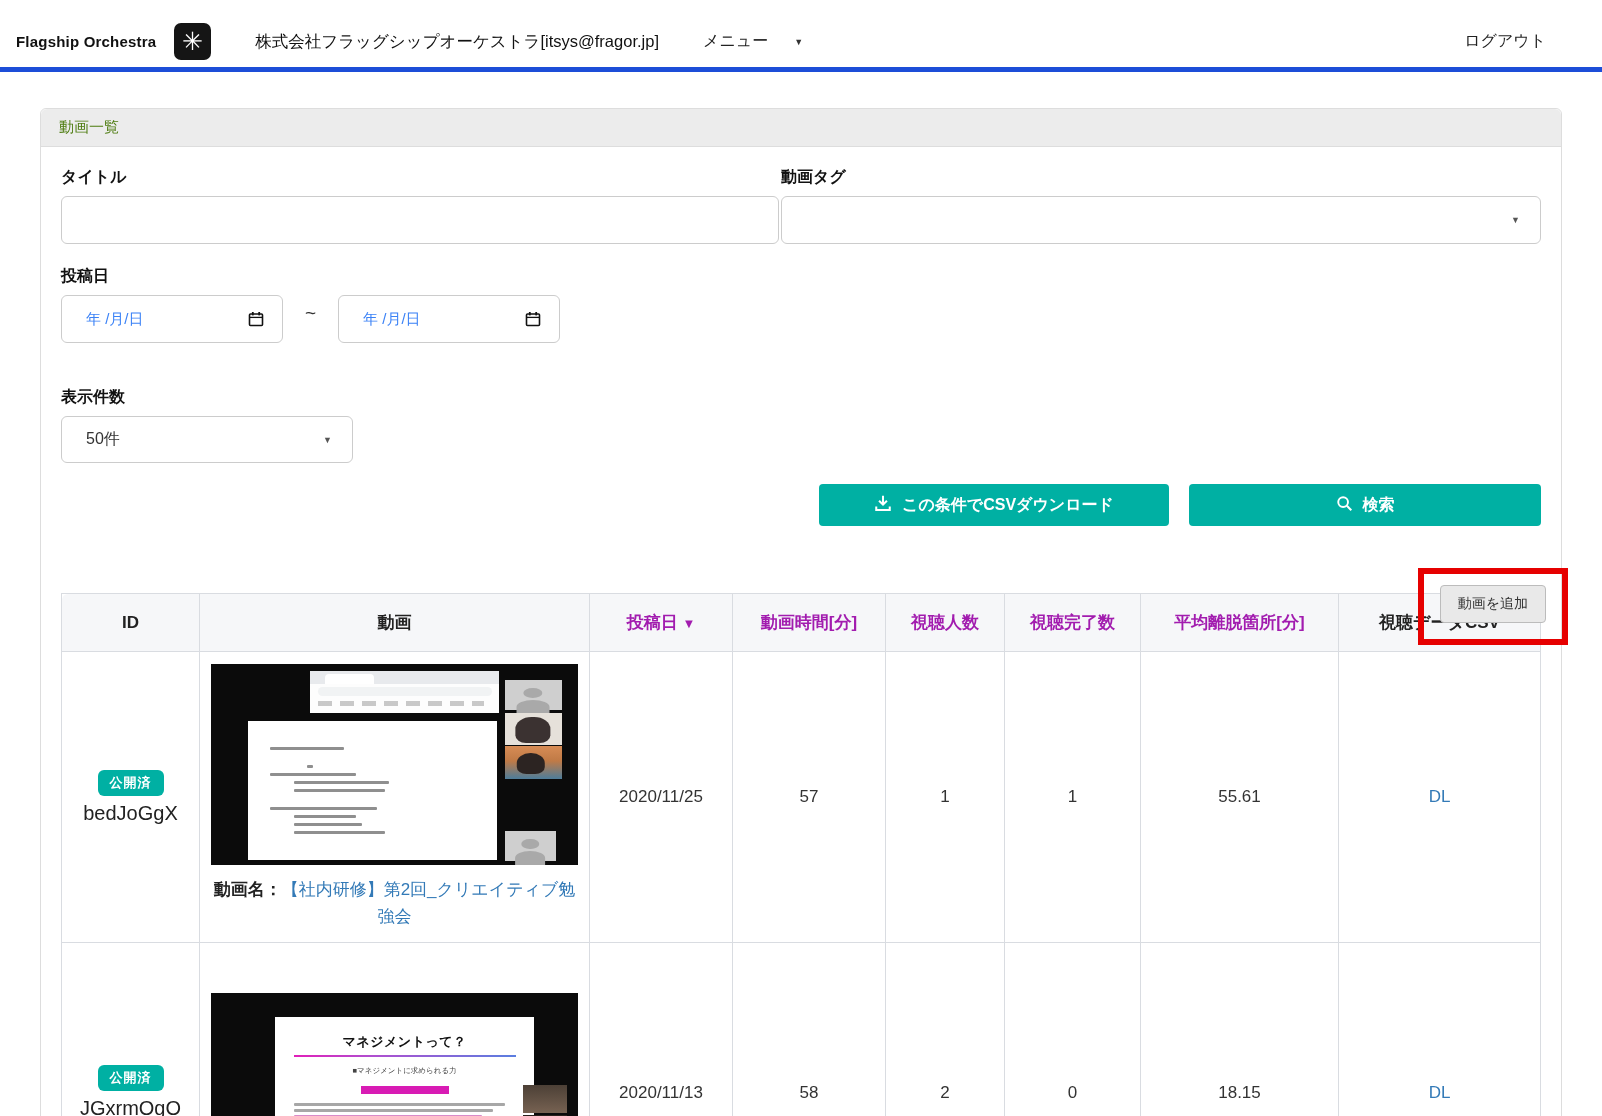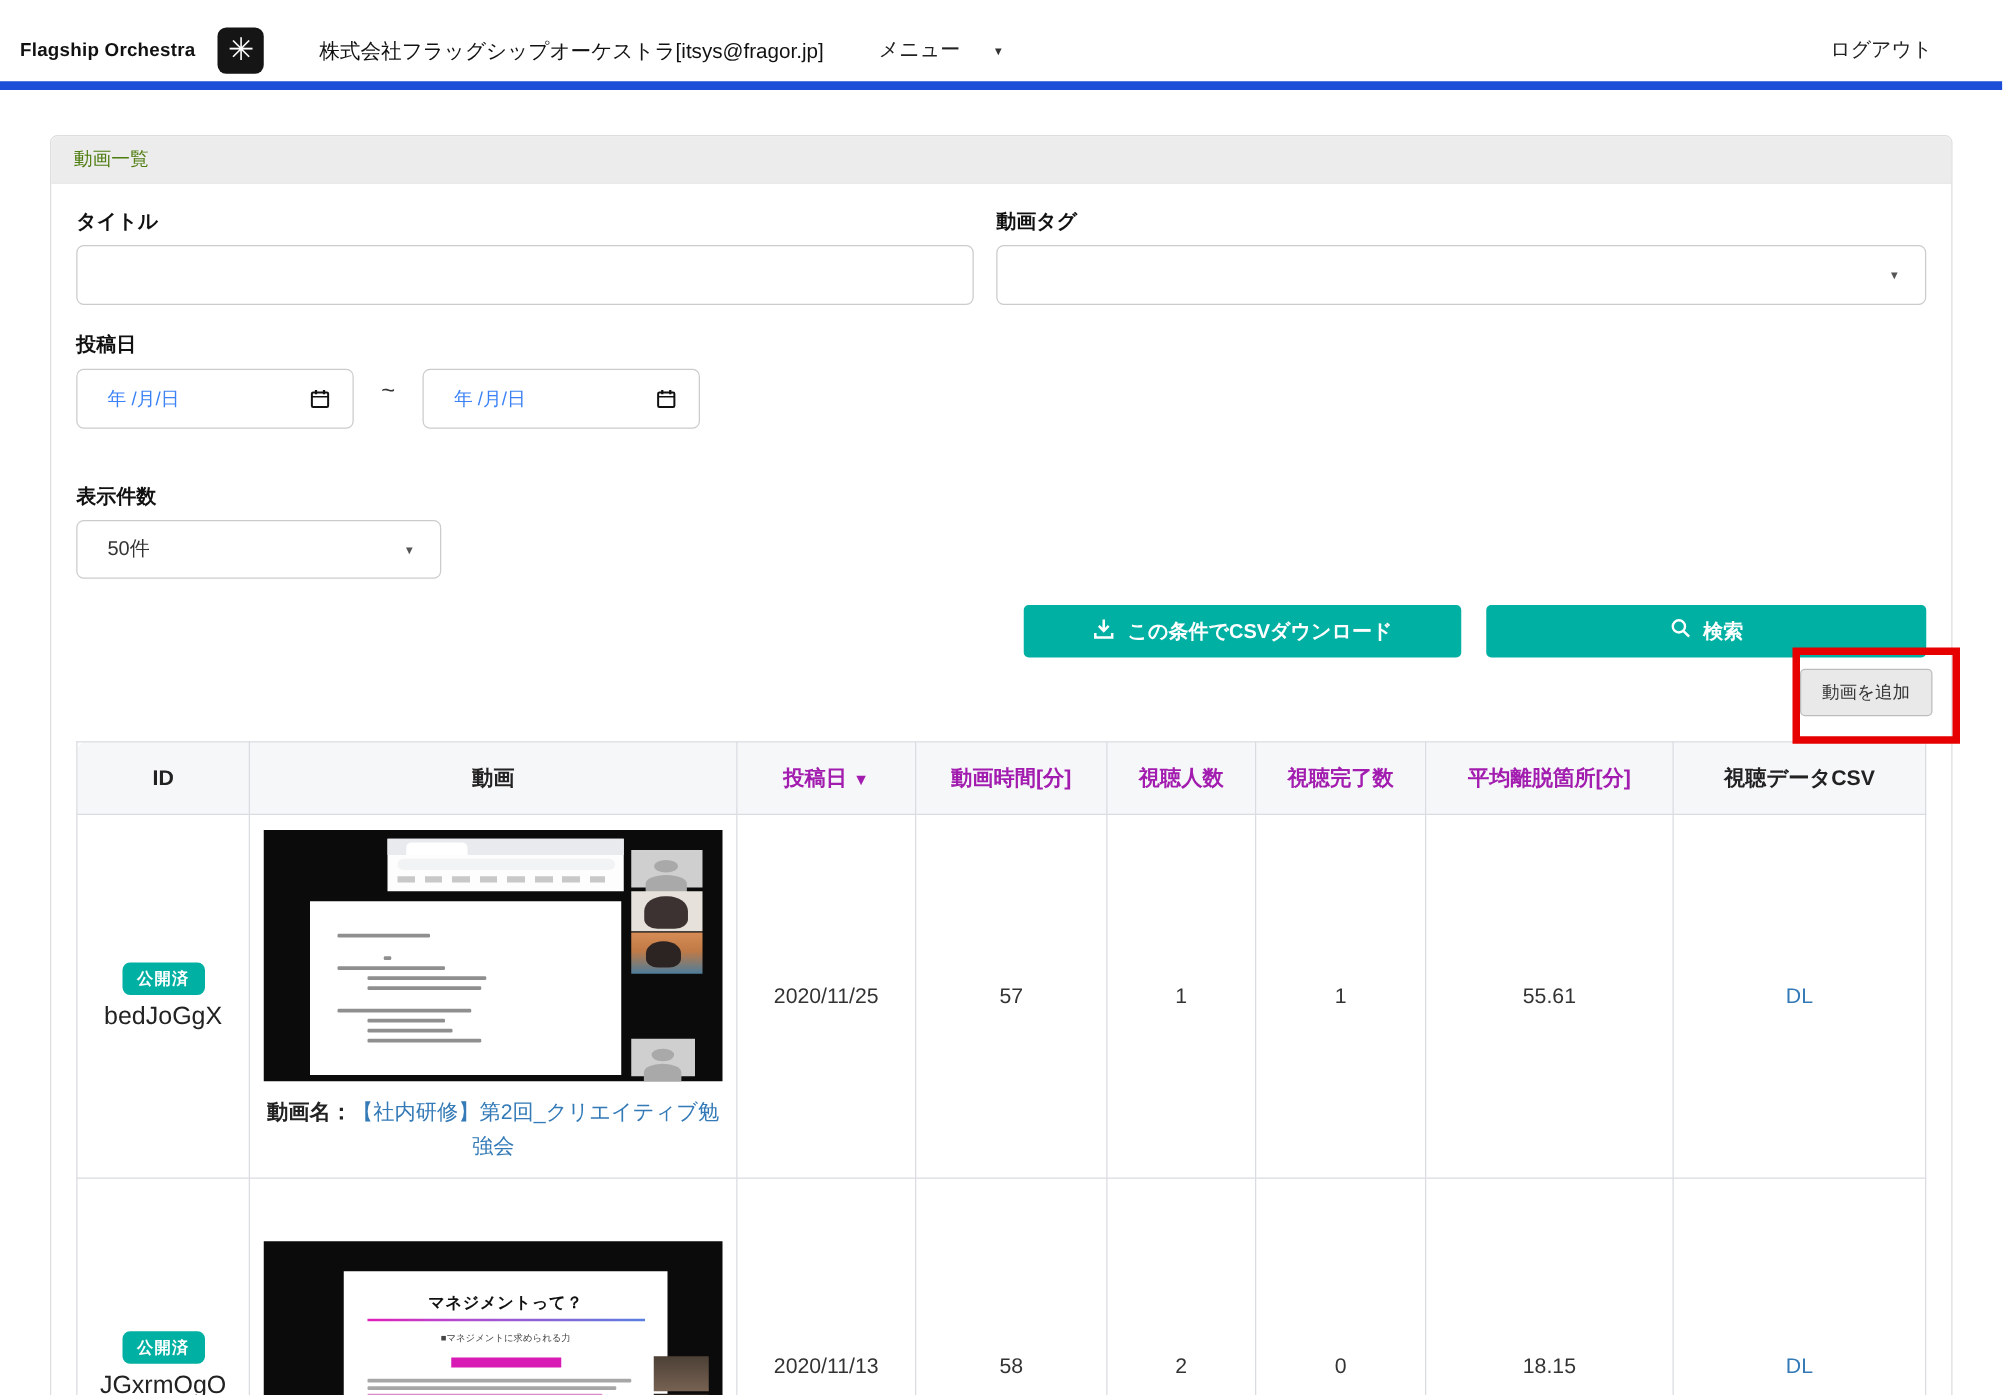--- a/index.html
+++ b/index.html
@@ -1,37 +1,37 @@
 <!DOCTYPE html>
 <html><head>
 <meta charset="utf-8">
 <style>
   * { margin:0; padding:0; box-sizing:border-box; }
   html,body { background:#fff; }
   body { font-family:"Liberation Sans","DejaVu Sans",sans-serif; color:#333; }
   .page { position:relative; width:1602px; height:1116px; overflow:hidden; background:#fff; }
 
   
-  .navbar { display:flex; align-items:center; height:72px; padding:16px 56px 0 16px; background:#fff; border-bottom:7px solid #1d4ed8; }
+  .navbar { display:flex; align-items:center; height:72px; padding:16px 56px 0 16px; background:#fff; border-bottom:5px solid #1d4ed8; }
   .brand { display:flex; align-items:center; gap:18px; }
   .brand-text { font-size:15px; font-weight:bold; color:#111; letter-spacing:.2px; }
   .logo-box { width:37px; height:37px; background:#151515; border-radius:7px; display:flex; align-items:center; justify-content:center; }
   .logo-glyph { color:#fff; font-size:25px; line-height:1; }
   .account { margin-left:44px; font-size:16.5px; color:#111; }
   .menu { margin-left:44px; font-size:16px; color:#222; display:flex; align-items:center; gap:26px; cursor:pointer; }
   .caret { font-size:9px; color:#333; }
   .logout { margin-left:auto; font-size:16px; color:#222; cursor:pointer; }
 
   
   .main { margin:36px 40px 0 40px; }
   .panel { border:1px solid #ddd; border-radius:6px; background:#fff; }
   .panel-heading { background:#ececec; border-bottom:1px solid #ddd; border-radius:6px 6px 0 0; padding:9px 18px; font-size:15px; color:#4d7c0f; }
   .panel-body { padding:20px 20px 60px 20px; }
 
-  .form-row { display:flex; gap:18px; }
+  .form-row { display:flex; gap:2px; }
   .fgroup label { display:block; font-size:16px; font-weight:bold; color:#111; margin-bottom:8px; }
   .col-title { width:718px; }
   .col-tag { flex:1; }
   .text-input { width:100%; height:48px; border:1px solid #ccc; border-radius:6px; font-size:16px; padding:0 14px; color:#333; outline:none; background:#fff; }
   .select-box { position:relative; height:48px; border:1px solid #ccc; border-radius:6px; background:#fff; display:flex; align-items:center; padding:0 40px 0 24px; font-size:16px; color:#333; cursor:pointer; }
   .select-box .caret { position:absolute; right:20px; top:50%; transform:translateY(-50%); color:#555; }
 
   .sec { margin-top:22px; }
   .sec-perpage { margin-top:44px; }
   .date-range { display:flex; align-items:center; }
@@ -39,21 +39,21 @@
   .date-field .cal { margin-left:auto; display:flex; }
   .tilde { margin:0 22px; font-size:19px; color:#333; transform:translateY(-6px); }
   .perpage { width:292px; height:47px; }
 
   .btn-row { display:flex; justify-content:flex-end; gap:20px; margin-top:21px; }
   .btn-teal { display:flex; align-items:center; justify-content:center; gap:10px; background:#00b0a3; color:#fff; font-size:16px; font-weight:bold; border:none; border-radius:4px; height:42px; cursor:pointer; font-family:inherit; }
   .btn-csv { width:350px; }
   .btn-search { width:352px; }
 
   
-  .add-annotation { position:absolute; top:518px; right:34px; border:6px solid #e60000; padding:11px 16px 16px 0; background:transparent; z-index:5; }
+  .add-annotation { position:absolute; top:568px; right:34px; border:6px solid #e60000; padding:11px 16px 16px 16px; background:transparent; z-index:5; }
   .btn-add { background:#e9e9e9; border:1px solid #bcbcbc; border-radius:4px; padding:9px 17px; font-size:14px; color:#333; cursor:pointer; font-family:inherit; }
 
   
   .vtable { width:100%; border-collapse:collapse; table-layout:fixed; margin-top:67px; }
   .vtable th, .vtable td { border:1px solid #d9dce1; text-align:center; vertical-align:middle; }
   .vtable thead th { background:#f6f7f9; font-size:17px; font-weight:bold; color:#222; padding:17px 6px; }
   .vtable thead th:first-child { border-top-left-radius:6px; }
   .vtable thead th:last-child { border-top-right-radius:6px; }
   th.sortable a { color:#a21caf; text-decoration:none; cursor:pointer; }
   .sort-arrow { font-size:13px; }

